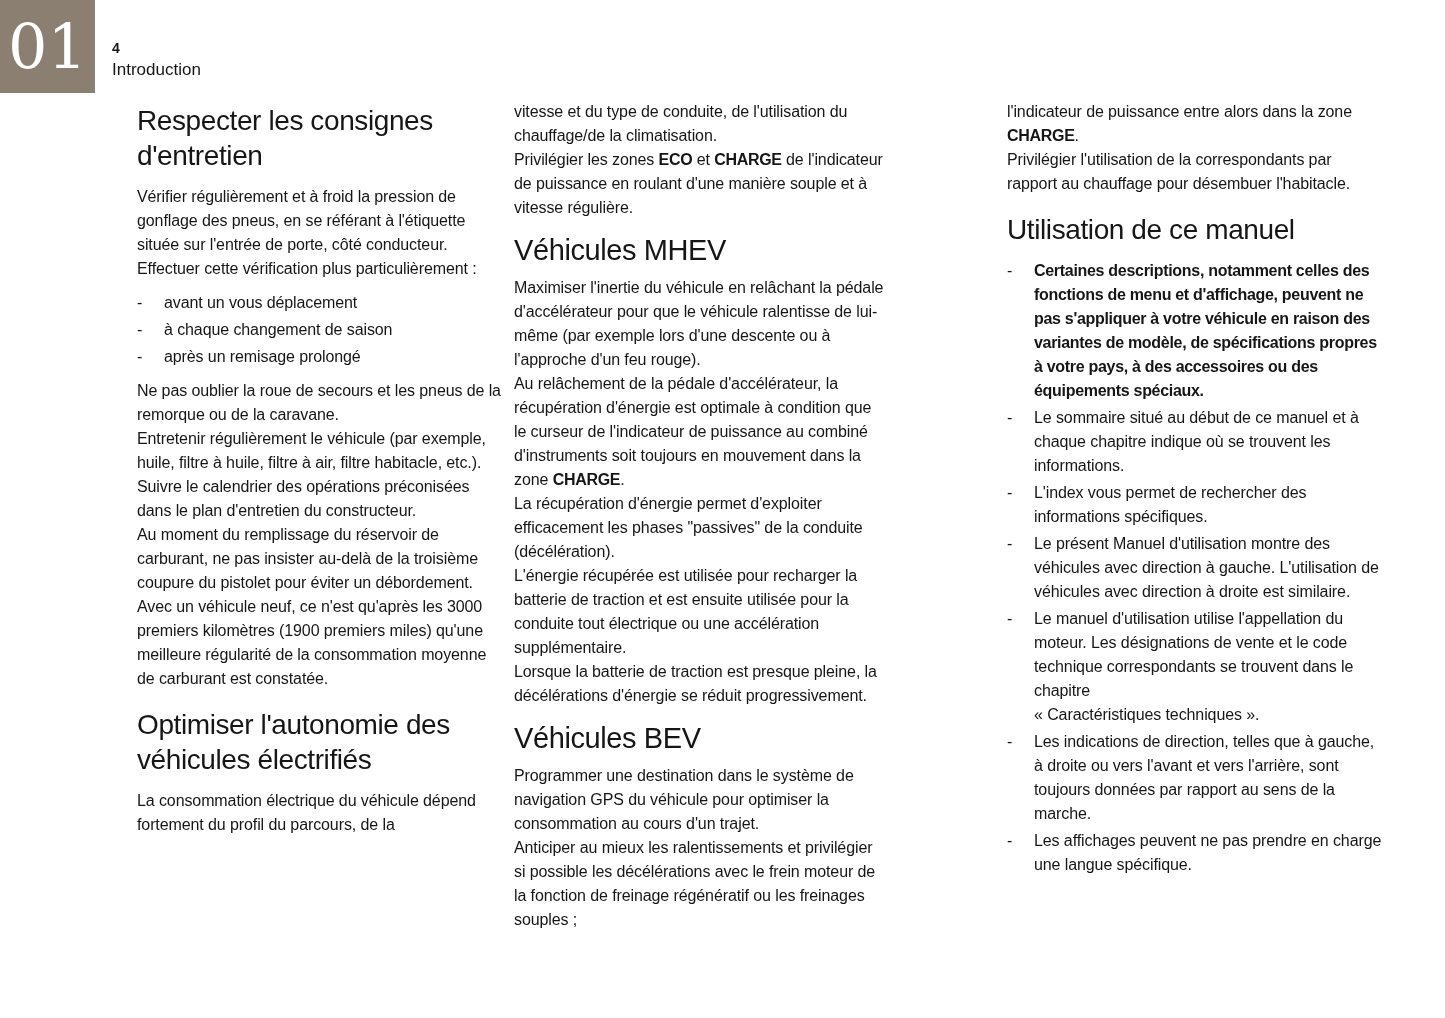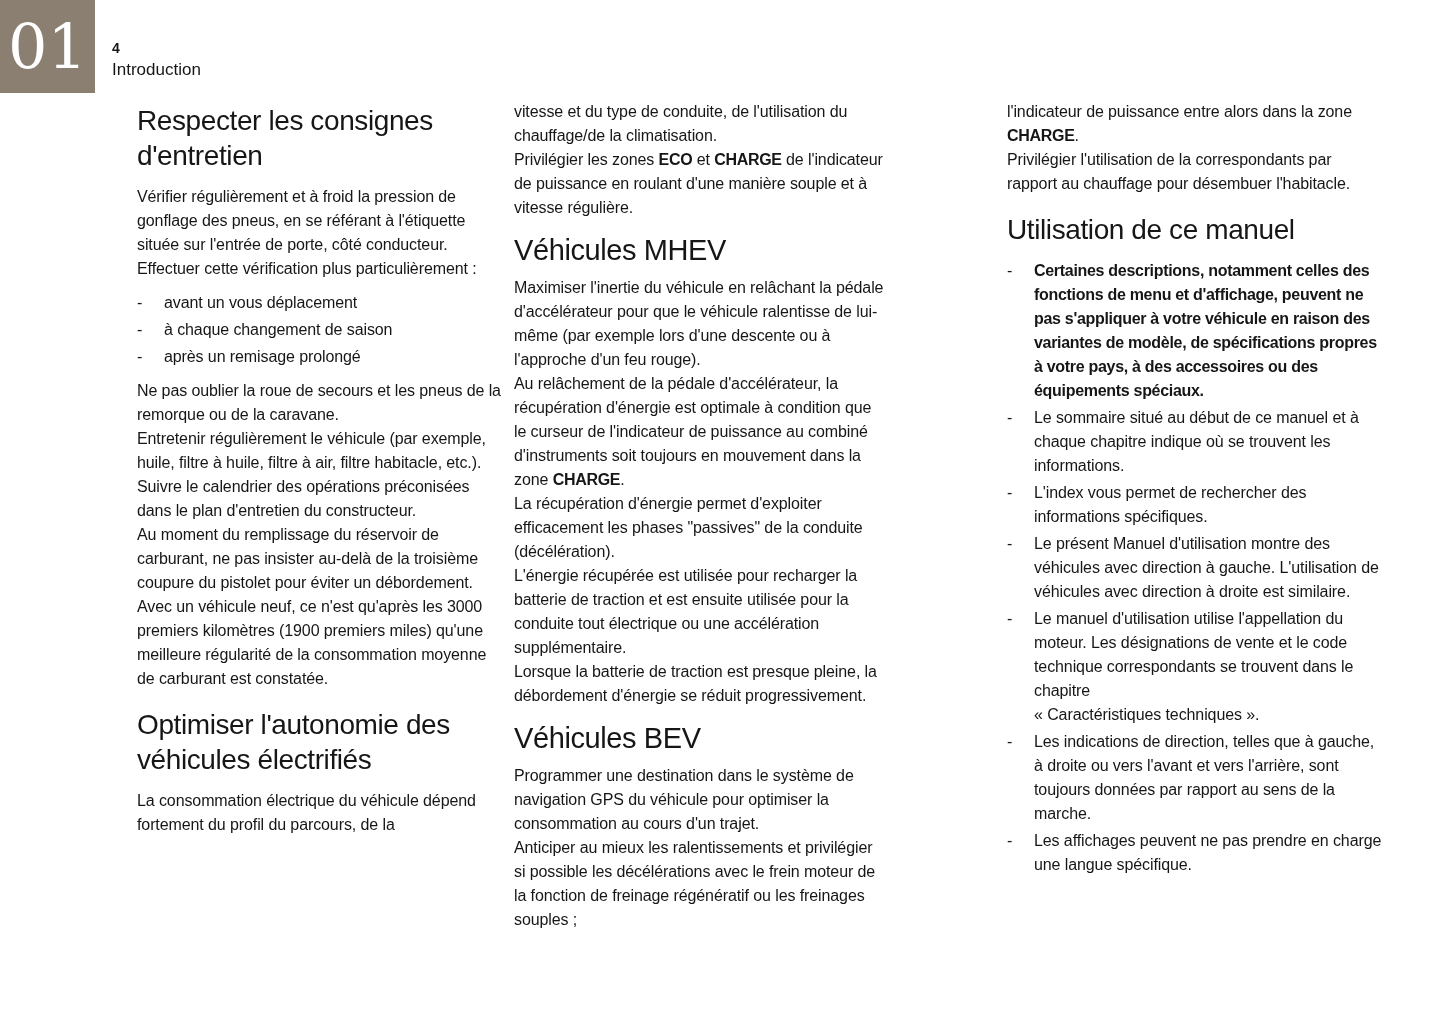--- a/index.html
+++ b/index.html
@@ -82,21 +82,21 @@
       <p class="body-p"><span>La consommation électrique du véhicule dépend fortement du profil du parcours, de la</span></p>
     </div>
   <div class="col col2">
       <p class="body-p"><span>vitesse et du type de conduite, de l'utilisation du chauffage/de la climatisation.</span></p>
       <p class="body-p"><span>Privilégier les zones </span><span class="b">ECO</span><span> et </span><span class="b">CHARGE</span><span> de l'indicateur de puissance en roulant d'une manière souple et à vitesse régulière.</span></p>
       <div class="h3">Véhicules MHEV</div>
       <p class="body-p"><span>Maximiser l'inertie du véhicule en relâchant la pédale d'accélérateur pour que le véhicule ralentisse de lui-même (par exemple lors d'une descente ou à l'approche d'un feu rouge).</span></p>
       <p class="body-p"><span>Au relâchement de la pédale d'accélérateur, la récupération d'énergie est optimale à condition que le curseur de l'indicateur de puissance au combiné d'instruments soit toujours en mouvement dans la zone </span><span class="b">CHARGE</span><span>.</span></p>
       <p class="body-p"><span>La récupération d'énergie permet d'exploiter efficacement les phases "passives" de la conduite (décélération).</span></p>
       <p class="body-p"><span>L'énergie récupérée est utilisée pour recharger la batterie de traction et est ensuite utilisée pour la conduite tout électrique ou une accélération supplémentaire.</span></p>
-      <p class="body-p"><span>Lorsque la batterie de traction est presque pleine, la débordement d'énergie se réduit progressivement.</span></p>
+      <p class="body-p"><span>Lorsque la batterie de traction est presque pleine, la décélérations d'énergie se réduit progressivement.</span></p>
       <div class="h3">Véhicules BEV</div>
       <p class="body-p"><span>Programmer une destination dans le système de navigation GPS du véhicule pour optimiser la consommation au cours d'un trajet.</span></p>
       <p class="body-p"><span>Anticiper au mieux les ralentissements et privilégier si possible les décélérations avec le frein moteur de la fonction de freinage régénératif ou les freinages souples&nbsp;;</span></p>
     </div>
   <div class="col col3">
       <p class="body-p"><span>l'indicateur de puissance entre alors dans la zone </span><span class="b">CHARGE</span><span>.</span></p>
       <p class="body-p"><span>Privilégier l'utilisation de la correspondants par rapport au chauffage pour désembuer l'habitacle.</span></p>
       <div class="h2">Utilisation de ce manuel</div>
       <div class="dash-list">
         <div class="dash-item">

